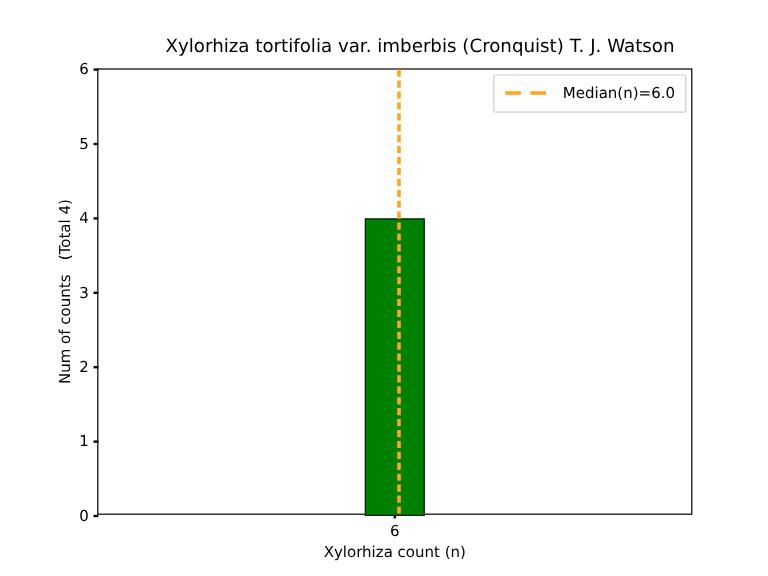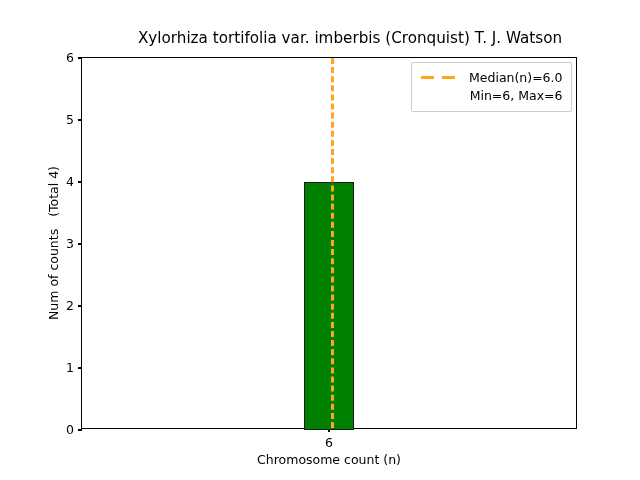--- a/index.html
+++ b/index.html
@@ -232,22 +232,19 @@
   </div>
 
   <div id="legend">
     <div class="legend-row">
       <span class="legend-sample">
         <span class="dash d1"></span>
           <span class="dash d2"></span>
       </span>
       <span class="legend-text">Median(n)=6.0</span>
     </div>
-    <div class="legend-row second">
-      <span class="legend-text">Min=6, Max=6</span>
-    </div>
   </div>
 
-  <div id="xlabel">Chromosome count (n)</div>
+  <div id="xlabel">Xylorhiza count (n)</div>
 
   <div id="ylabel">Num of counts   (Total 4)</div>
 
 </div>
 
 </body></html>

